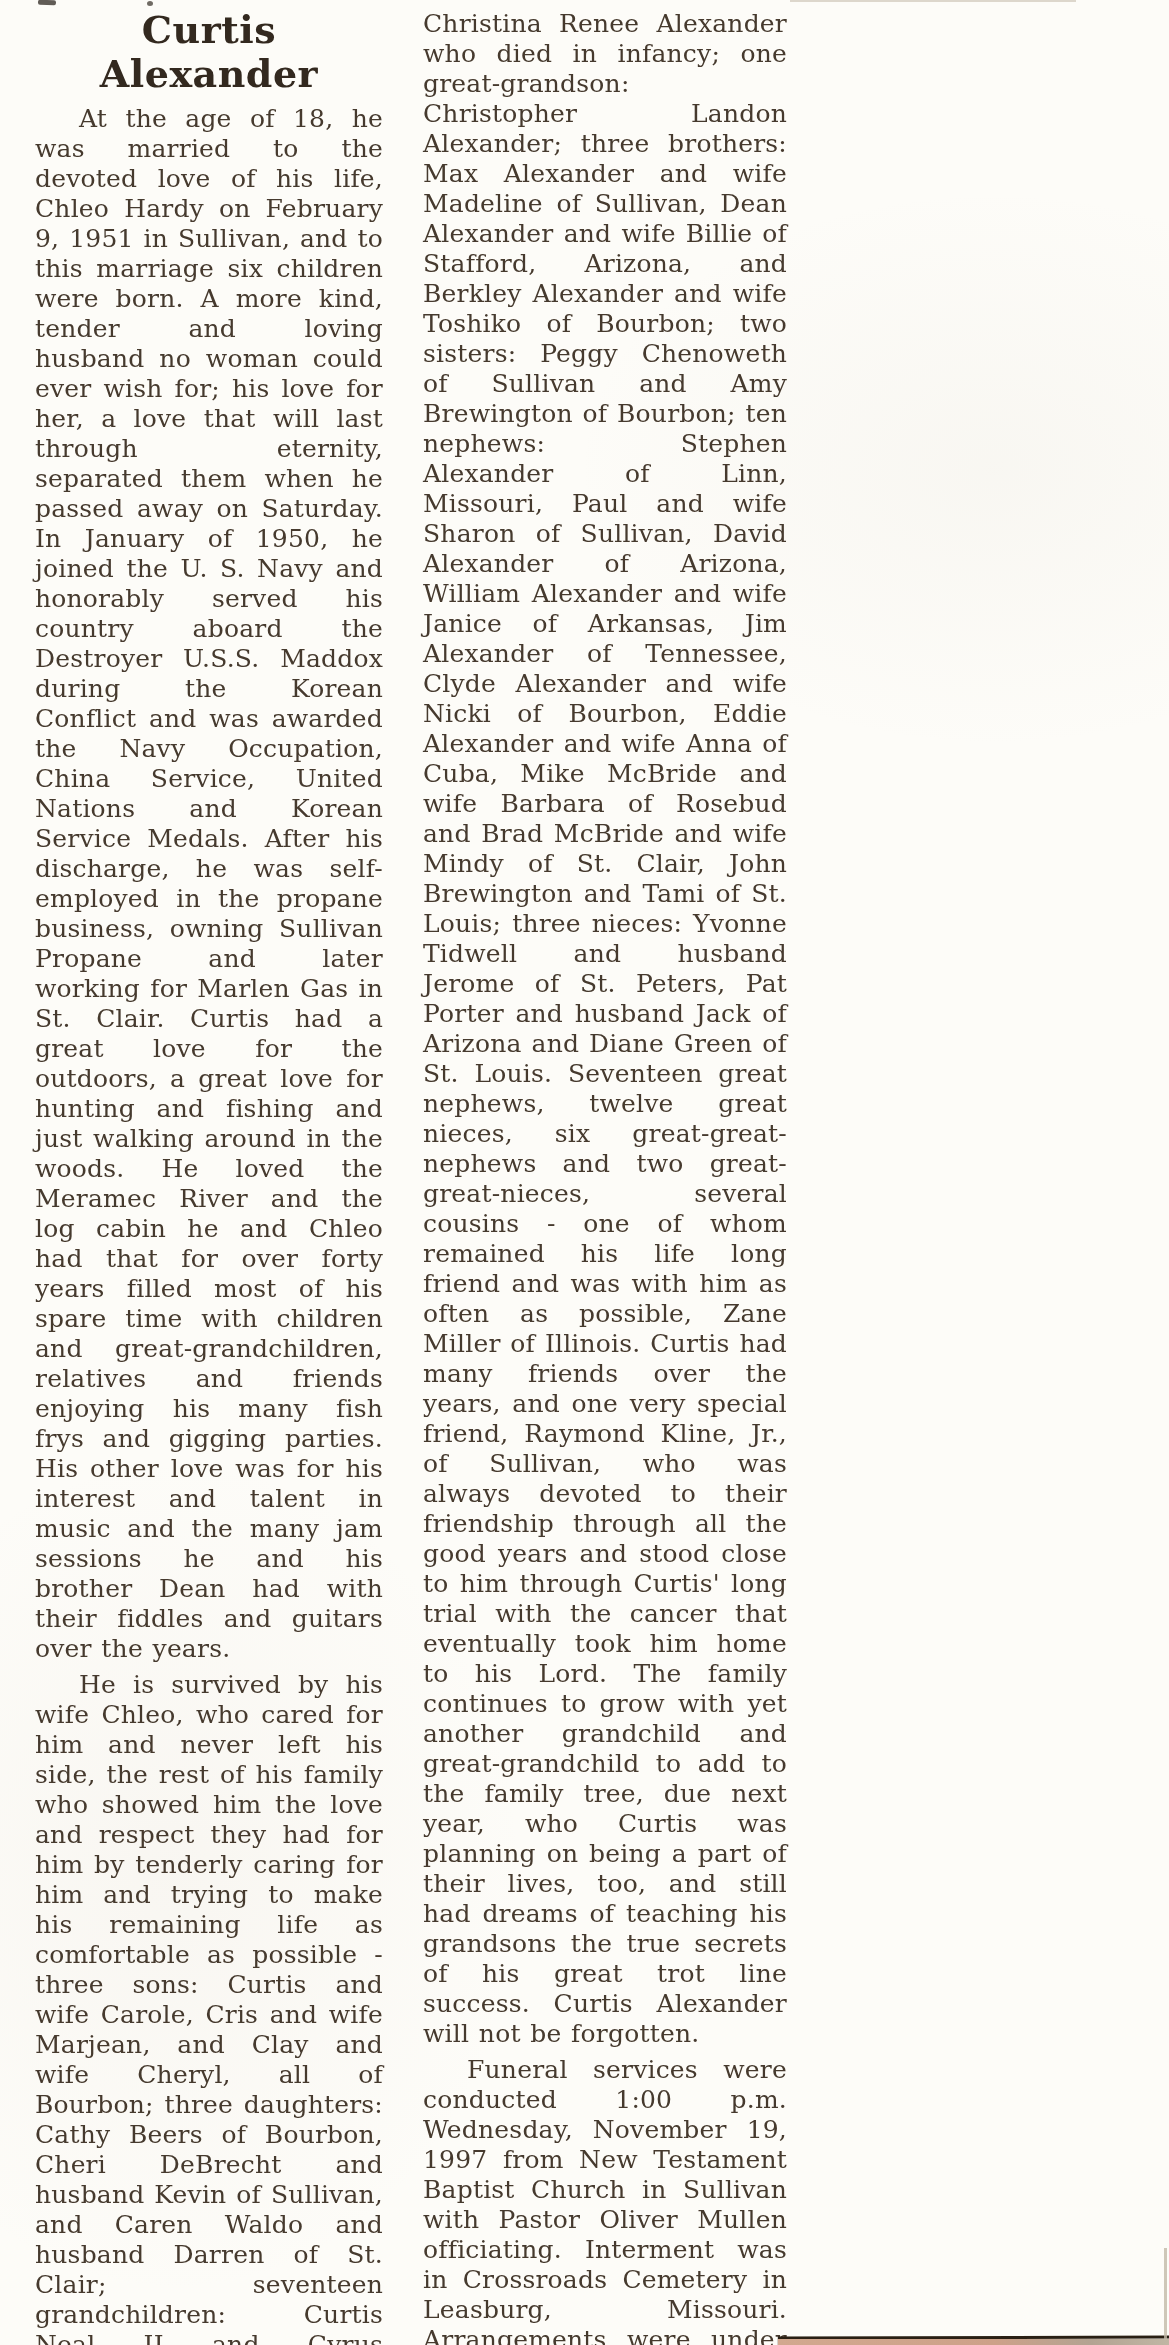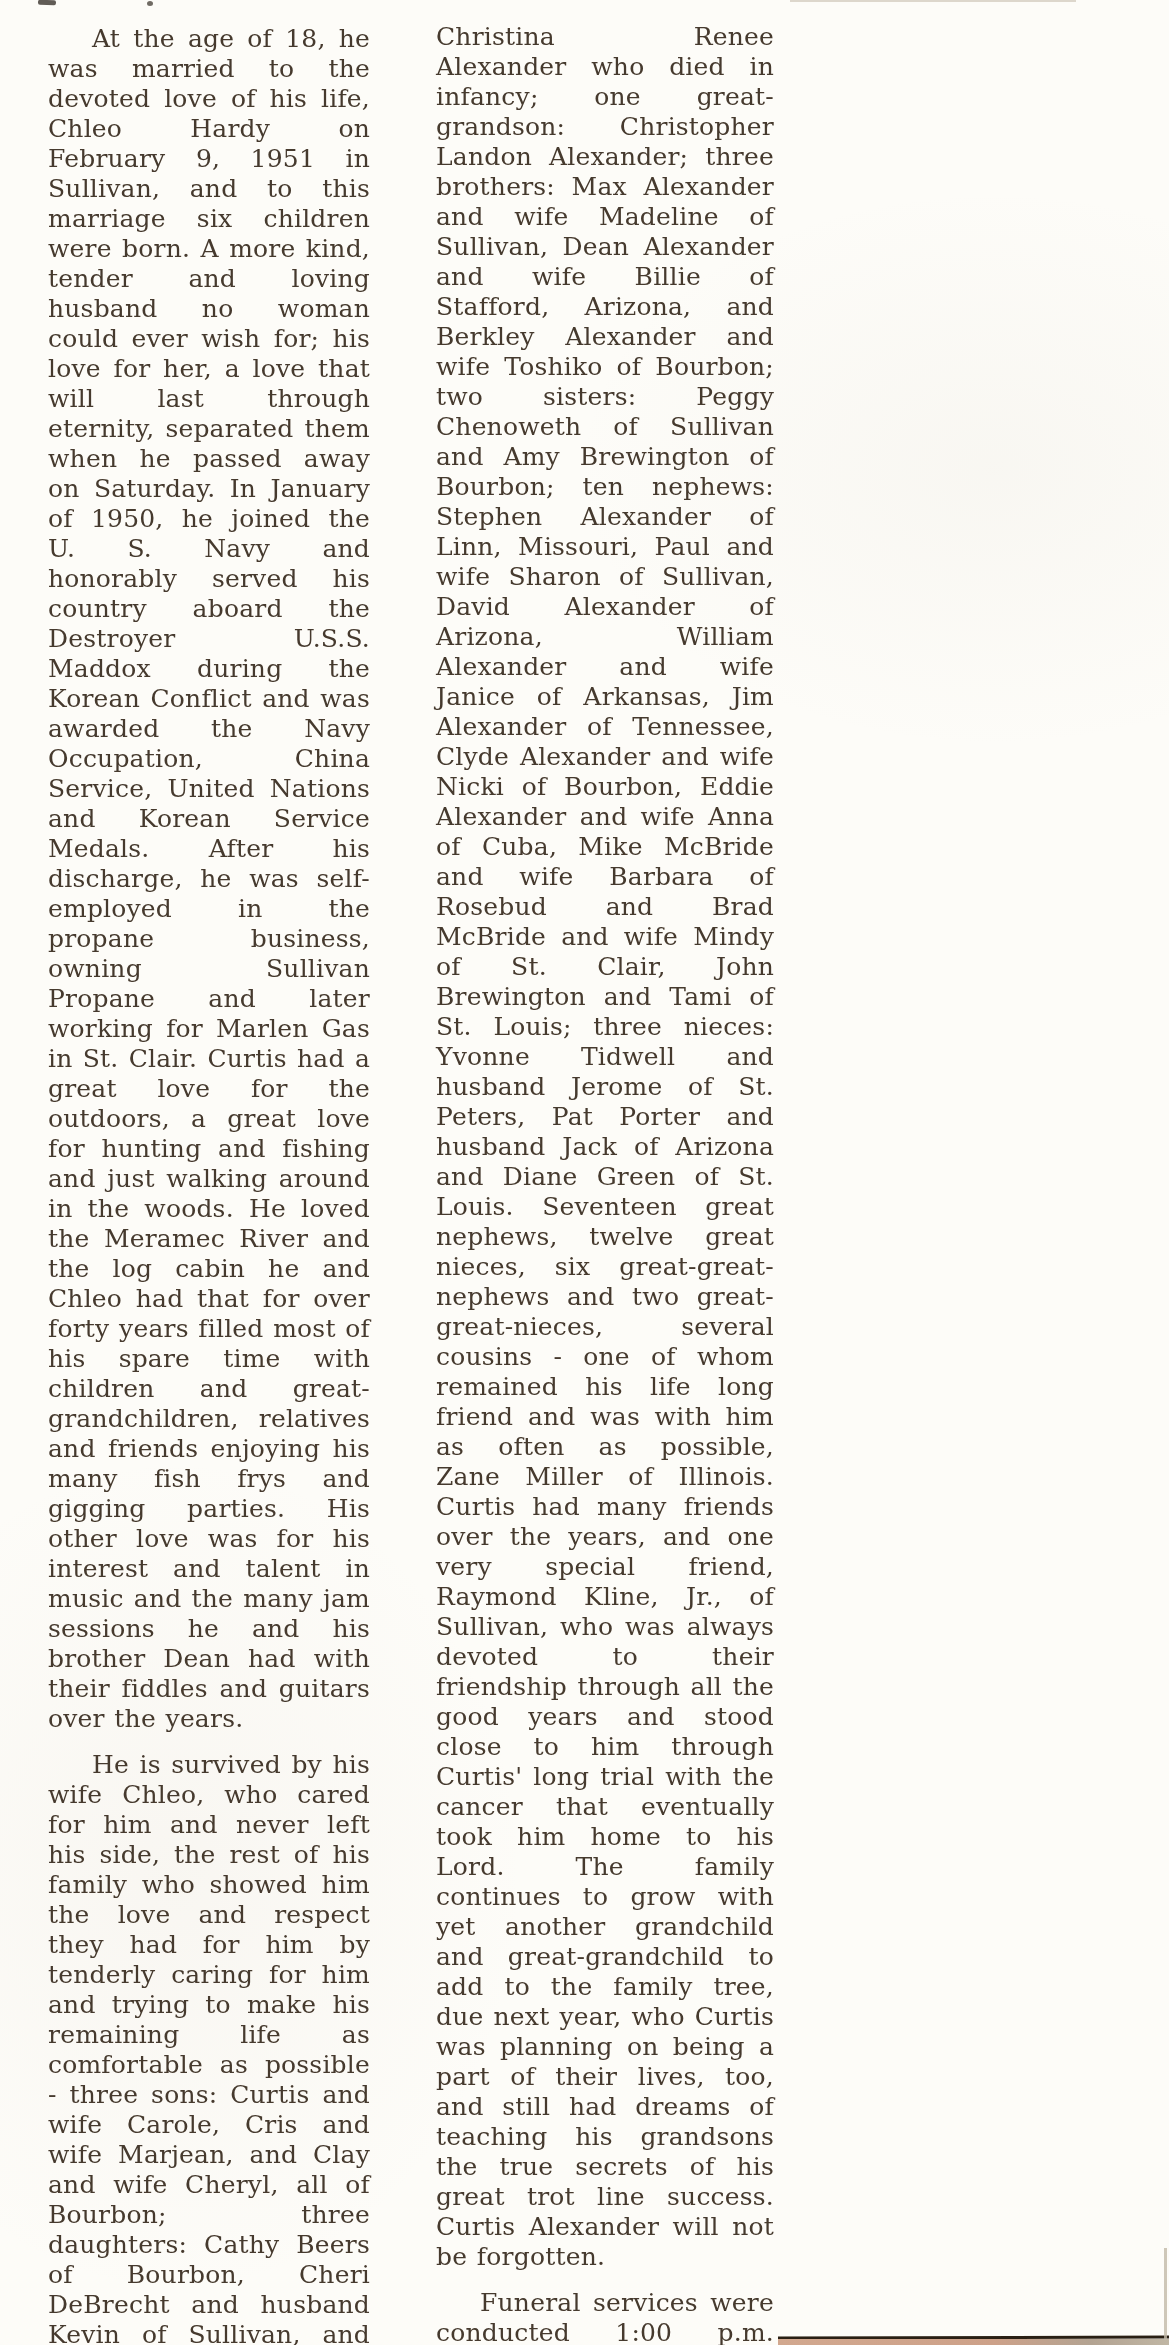--- a/index.html
+++ b/index.html
@@ -28,21 +28,21 @@
   .title {
     font-size:38px;
     line-height:44px;
     font-weight:bold;
     text-align:center;
     margin:0 0 8px 0;
     color:#33291f;
     letter-spacing:0.5px;
     text-indent:0;
   }
-  .para { margin:16px; }
+  .para { margin:3px; }
   .para + .para { margin-top:6px; }
   .para.indent { text-indent:44px; }
   .para.continuation { text-indent:0; }
   .lead { font-weight:bold; font-style:italic; color:#392e23; letter-spacing:0.8px; }
   .lead:empty { display:none; }
 
   
   .artifact { position:absolute; }
   .smudge-top-left   { left:38px;  top:0;      width:18px;  height:5px;  background:#45403a; border-radius:2px; transform:rotate(2deg); opacity:.85; }
   .dot-top-left      { left:147px; top:1px;    width:6px;   height:5px;  background:#4c463e; border-radius:50%; opacity:.8; }
@@ -54,20 +54,21 @@
 </head>
 <body>
 
 <div class="page">
 
   <span class="artifact smudge-top-left"></span>
   <span class="artifact dot-top-left"></span>
   <span class="artifact line-top-right"></span>
 
   <section class="col col-left">
+    <h1 class="title">Curtis Alexander</h1>
     <div>
 
 
         <p class="para indent"><span>At the age of 18, he was married to the devoted love of his life, Chleo Hardy on February 9, 1951 in Sullivan, and to this marriage six children were born. A more kind, tender and loving husband no woman could ever wish for; his love for her, a love that will last through eternity, separated them when he passed away on Saturday. In January of 1950, he joined the U. S. Navy and honorably served his country aboard the Destroyer U.S.S. Maddox during the Korean Conflict and was awarded the Navy Occupation, China Service, United Nations and Korean Service Medals. After his discharge, he was self-employed in the propane business, owning Sullivan Propane and later working for Marlen Gas in St. Clair. Curtis had a great love for the outdoors, a great love for hunting and fishing and just walking around in the woods. He loved the Meramec River and the log cabin he and Chleo had that for over forty years filled most of his spare time with children and great-grandchildren, relatives and friends enjoying his many fish frys and gigging parties. His other love was for his interest and talent in music and the many jam sessions he and his brother Dean had with their fiddles and guitars over the years.</span></p>
 
         <p class="para indent"><span>He is survived by his wife Chleo, who cared for him and never left his side, the rest of his family who showed him the love and respect they had for him by tenderly caring for him and trying to make his remaining life as comfortable as possible - three sons: Curtis and wife Carole, Cris and wife Marjean, and Clay and wife Cheryl, all of Bourbon; three daughters: Cathy Beers of Bourbon, Cheri DeBrecht and husband Kevin of Sullivan, and Caren Waldo and husband Darren of St. Clair; seventeen grandchildren: Curtis Neal II and Cyrus Alexander, Jason and wife Holly, Jennell and Jeremy Alexander, Craig and Casandra Alexander, Tashia, Nathan and Tamrin Beers, Charla, Tara and Warren Byington, K.J. and Stephanie DeBrecht, Tiana and Tawny Waldo, one granddaughter:</span></p>
       </div>
   </section>
 
   <section class="col col-right">

